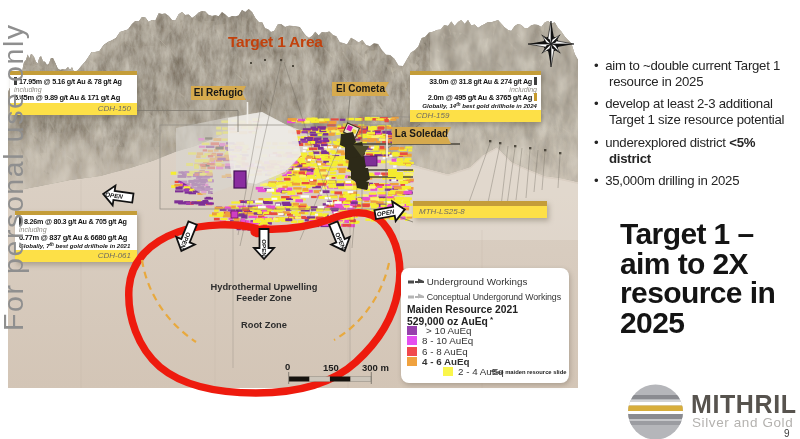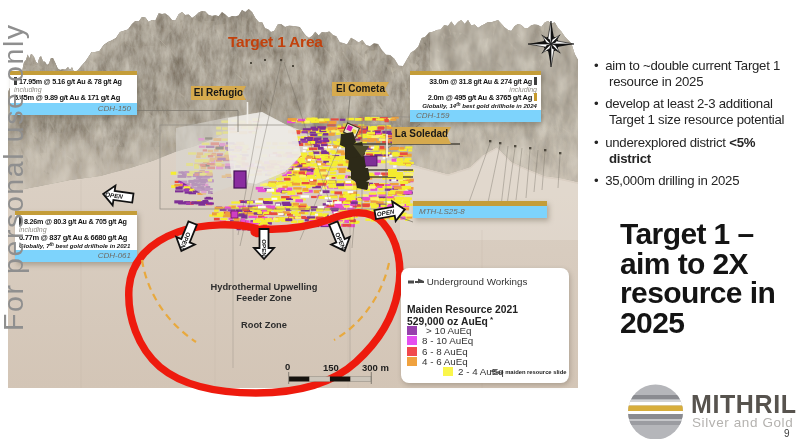--- a/index.html
+++ b/index.html
@@ -1,21 +1,21 @@
 <!DOCTYPE html>
 <html><head>
 <meta charset="utf-8">
 <style>
 html,body{margin:0;padding:0;background:#fff;width:800px;height:439px;overflow:hidden;}
 body{font-family:"Liberation Sans",sans-serif;position:relative;}
 .abs{position:absolute;}
 .callout{position:absolute;background:#fff;box-shadow:2px 3px 5px rgba(90,80,60,.35);}
 .callout .bar{height:3.5px;background:#c49d39;}
 .callout .body{padding:2px 4px 1px 4px;color:#141414;}
-.callout .foot{background:#7dd3fc;color:#6f6b63;font-style:italic;padding:1px 6px 2px 6px;}
+.callout .foot{background:#fde047;color:#6f6b63;font-style:italic;padding:1px 6px 2px 6px;}
 .l1{font-size:7.2px;font-weight:600;letter-spacing:-0.25px;white-space:nowrap;}
 .inc{font-size:7px;font-style:italic;color:#8f8c85;line-height:7px;}
 .l3{font-size:7.5px;font-weight:700;letter-spacing:-0.3px;white-space:nowrap;}
 .gl{font-size:6.1px;font-weight:700;font-style:italic;white-space:nowrap;}
 .ribbon{position:absolute;background:#d6aa4e;color:#191919;font-weight:700;text-align:center;
  clip-path:polygon(0 0,100% 0,93% 50%,100% 100%,0 100%);box-shadow:1px 2px 3px rgba(0,0,0,.3);}
 .bullet{position:absolute;left:594px;width:202px;color:#252525;font-size:13.2px;line-height:15.5px;
  padding-left:15px;text-indent:-15px;letter-spacing:-0.25px;}
 </style>
 </head>
@@ -2456,28 +2456,35 @@
 <div class="abs" style="left:401px;top:268px;width:168px;height:115px;background:#fff;border-radius:8px;box-shadow:1px 2px 5px rgba(80,70,55,.3);font-size:10px;color:#333;">
 
 <div class="abs" style="left:7px;top:8px;">
 <svg width="16" height="8" style="vertical-align:middle">
         <rect x="0" y="2.5" width="6" height="3" fill="#4b4b4b"></rect>
         <rect x="7" y="3" width="9" height="2" fill="#4b4b4b"></rect>
         <polygon points="10,0.5 16,3 10,5.5" fill="#4b4b4b"></polygon>
       </svg>
 <span style="font-size:9.8px;white-space:nowrap;">Underground Workings</span></div>
 
+<div class="abs" style="left:7px;top:23px;">
+<svg width="16" height="8" style="vertical-align:middle">
+        <rect x="0" y="2.5" width="6" height="3" fill="#b5b5b5"></rect>
+        <rect x="7" y="3" width="9" height="2" fill="#b5b5b5"></rect>
+        <polygon points="10,0.5 16,3 10,5.5" fill="#b5b5b5"></polygon>
+      </svg>
+<span style="font-size:8.8px;white-space:nowrap;letter-spacing:-0.1px;">Conceptual Undergorund Workings</span></div>
 
 <div class="abs" style="left:6px;top:36px;font-weight:700;font-size:10.3px;color:#222;">Maiden Resource 2021<br>529,000 oz AuEq<span style="font-size:8px;vertical-align:3px;"> *</span></div>
 
 <div class="abs" style="left:6px;top:57px;">
 <div style="height:10.3px;"><span style="display:inline-block;width:10px;height:9px;background:#9740ad;margin-right:9px;vertical-align:-1px;"></span><span style="font-size:9.8px;">&gt; 10 AuEq</span></div>
 <div style="height:10.3px;"><span style="display:inline-block;width:10px;height:9px;background:#e44ff0;margin-right:5px;vertical-align:-1px;"></span><span style="font-size:9.8px;">8 - 10 AuEq</span></div>
 <div style="height:10.3px;"><span style="display:inline-block;width:10px;height:9px;background:#f1494d;margin-right:5px;vertical-align:-1px;"></span><span style="font-size:9.8px;">6 - 8 AuEq</span></div>
-<div style="height:10.3px;"><span style="display:inline-block;width:10px;height:9px;background:#f0a23f;margin-right:5px;vertical-align:-1px;"></span><span style="font-size:9.8px;">4 - 6 AuEq</span></div>
+<div style="height:10.3px;font-weight:bold;"><span style="display:inline-block;width:10px;height:9px;background:#f0a23f;margin-right:5px;vertical-align:-1px;"></span><span style="font-size:9.8px;">4 - 6 AuEq</span></div>
 <div style="height:10.3px;margin-left:36px;"><span style="display:inline-block;width:10px;height:9px;background:#faf64b;margin-right:5px;vertical-align:-1px;"></span><span style="font-size:9.8px;">2 - 4 AuEq</span></div>
 </div>
 
 <div class="abs" style="left:90px;top:101px;font-size:5.8px;font-weight:700;color:#222;">*See maiden resource slide</div>
 </div>
 
 <div class="abs" style="left:228px;top:33px;font-size:15.5px;font-weight:700;color:#c2410c;letter-spacing:-0.2px;">Target 1 Area</div>
 
 <div class="abs" style="left:184px;top:282px;width:160px;text-align:center;font-size:9.3px;font-weight:600;color:#2e2e2e;line-height:11px;">Hydrothermal Upwelling<br>Feeder Zone</div>
 

